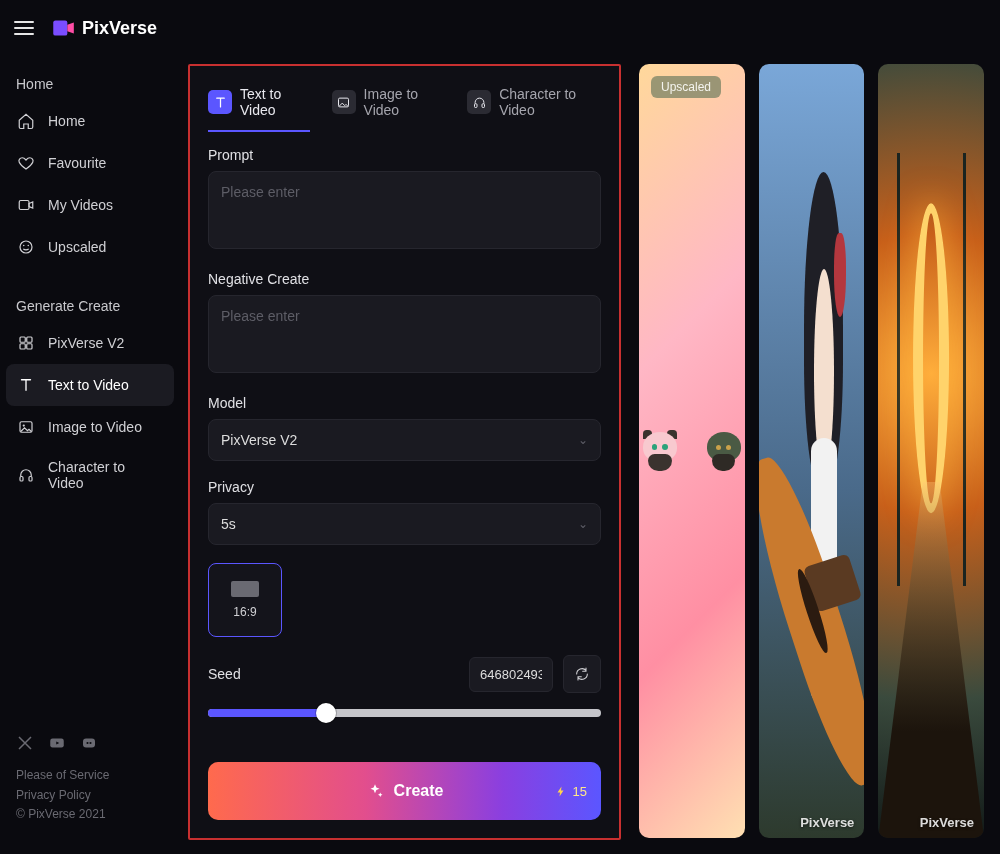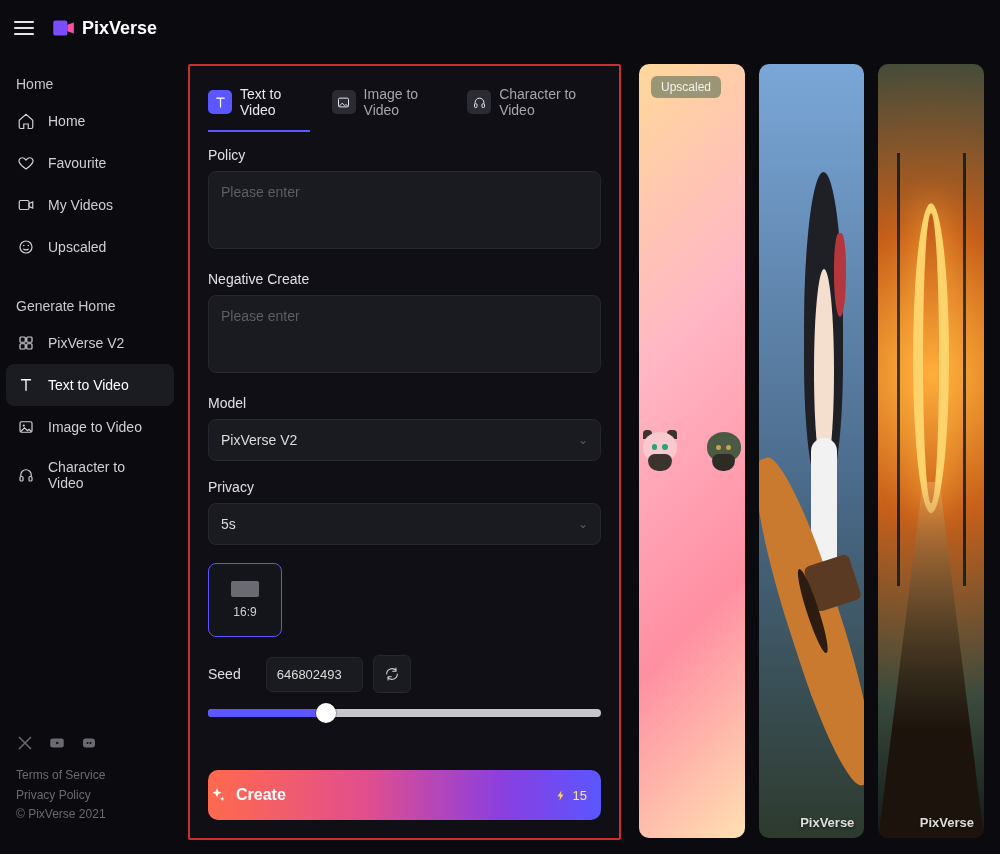--- a/index.html
+++ b/index.html
@@ -90,25 +90,25 @@
   .select .chev { color: #5d5d66; font-size: 12px;}
   .aspect-tile {
     width: 74px; height: 74px; border: 1px solid #5b56ff;
     border-radius: 8px; display:flex; flex-direction:column;
     align-items:center; justify-content:center; gap:8px;
     cursor: pointer;
     background: #14141b;
   }
   .aspect-rect { width: 28px; height: 16px; background: #6a6a72; border-radius: 2px;}
   .aspect-label { font-size: 12px; color:#d0d0d4;text-align:right;}
-  .seed-row { display:flex; align-items:center; justify-content:flex-start; gap:25px;}
+  .seed-row { display:flex; align-items:center; justify-content:space-between; gap:10px;}
   .seed-row .seed-label { font-size: 14px; color:#e0e0e4;}
   .seed-right { display:flex; gap:10px; align-items:center;}
   input.seed-val {
-    width: 97px; background:#1a1a21; border:1px solid #26262e; border-radius:6px;
+    width: 84px; background:#1a1a21; border:1px solid #26262e; border-radius:6px;
     color:#ddd; font-size:13px; padding:9px 10px; text-align:left;
   }
   .refresh-btn {
     width:38px; height:38px; border:1px solid #26262e; background:#1a1a21;
     border-radius:6px; display:flex; align-items:center; justify-content:center;
     cursor:pointer; color:#d0d0d4;
   }
   .slider-wrap { margin-top: 16px; }
   .slider {
     position:relative; height:8px; background:#c5c5ca; border-radius:999px;
@@ -119,23 +119,23 @@
     background:#5b56ff; border-radius:999px; width:30%;
   }
   .slider-thumb {
     position:absolute; top:50%; transform:translate(-50%,-50%);
     width:20px; height:20px; border-radius:50%;
     background:#fff; left:30%;
     box-shadow: 0 0 0 1px rgba(0,0,0,0.2);
   }
   .spacer { flex:1; }
   .create-btn {
-    height:50px; width:100%; border-radius:10px;
+    height:58px; width:100%; border-radius:10px;
     background: linear-gradient(90deg, #ff6a4d 0%, #e24e8d 40%, #8a3fe0 75%, #5b56ff 100%);
-    display:flex; align-items:center; gap:10px;
+    display:flex; align-items:center; justify-content:center; gap:10px;
     color:#fff; font-size:16px; font-weight:600; cursor:pointer;
     position:relative;
   }
   .create-credits {
     position:absolute; right:14px; top:50%; transform:translateY(-50%);
     display:flex; align-items:center; gap:6px; font-size:13px; font-weight:500;
     color:#ffe88a;
   }
 
   
@@ -277,21 +277,21 @@
         <svg viewBox="0 0 24 24" width="18" height="18">
             <circle cx="12" cy="12" r="8" fill="none" stroke="#d0d0d4" stroke-width="1.6"></circle>
             <circle cx="9" cy="10" r="1" fill="#d0d0d4"></circle>
             <circle cx="15" cy="10" r="1" fill="#d0d0d4"></circle>
             <path d="M9 15c1 1 5 1 6 0" fill="none" stroke="#d0d0d4" stroke-width="1.6" stroke-linecap="round"></path>
           </svg>
       </span>
       <span>Upscaled</span>
     </div>
 
-    <div class="section-title" style="margin-top:18px">Generate Home</div>
+    <div class="section-title" style="margin-top:18px">Generate Create</div>
 
     <div class="nav-item">
       <span class="nav-icon">
         <svg viewBox="0 0 24 24" width="18" height="18">
             <rect x="4" y="4" width="7" height="7" rx="1.2" fill="none" stroke="#d0d0d4" stroke-width="1.6"></rect>
             <rect x="13" y="4" width="7" height="7" rx="1.2" fill="none" stroke="#d0d0d4" stroke-width="1.6"></rect>
             <rect x="4" y="13" width="7" height="7" rx="1.2" fill="none" stroke="#d0d0d4" stroke-width="1.6"></rect>
             <rect x="13" y="13" width="7" height="7" rx="1.2" fill="none" stroke="#d0d0d4" stroke-width="1.6"></rect>
           </svg>
       </span>
@@ -344,21 +344,21 @@
         </span>
         <span>
           <svg viewBox="0 0 24 24" width="18" height="18">
               <rect x="4" y="6" width="16" height="12" rx="4" fill="#6a6a72"></rect>
               <circle cx="10" cy="12" r="1.4" fill="#0a0a0f"></circle>
               <circle cx="14" cy="12" r="1.4" fill="#0a0a0f"></circle>
             </svg>
         </span>
       </div>
       <div class="legal">
-        <div>Terms of Service</div>
+        <div>Please of Service</div>
         <div>Privacy Policy</div>
         <div>© PixVerse 2021</div>
       </div>
     </div>
   </div>
 
   <div class="center">
     <div class="panel">
 
       <div class="tabs">
@@ -385,21 +385,21 @@
                 <path d="M5 14v-2a7 7 0 0 1 14 0v2" fill="none" stroke="currentColor" stroke-width="1.6"></path>
                 <rect x="4" y="14" width="4" height="6" rx="1.5" fill="none" stroke="currentColor" stroke-width="1.6"></rect>
                 <rect x="16" y="14" width="4" height="6" rx="1.5" fill="none" stroke="currentColor" stroke-width="1.6"></rect>
               </svg>
           </span>
           <span>Character to Video</span>
         </div>
       </div>
 
       <div class="field-block">
-        <div class="field-label">Policy</div>
+        <div class="field-label">Prompt</div>
         <textarea placeholder="Please enter" style=""></textarea>
       </div>
 
       <div class="field-block">
         <div class="field-label">Negative Create</div>
         <textarea placeholder="Please enter" style=""></textarea>
       </div>
 
       <div class="field-block">
         <div class="field-label">Model</div>

